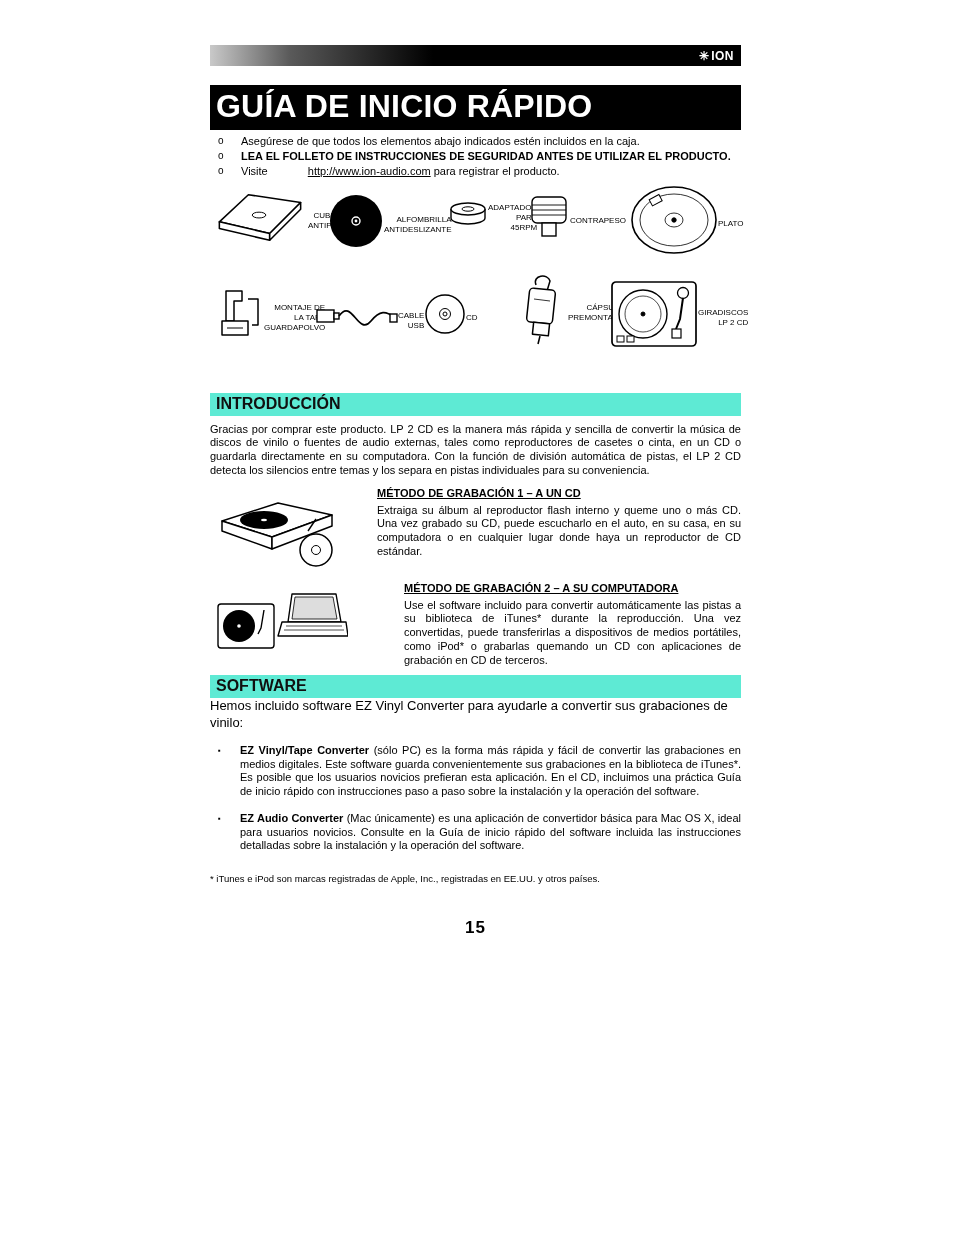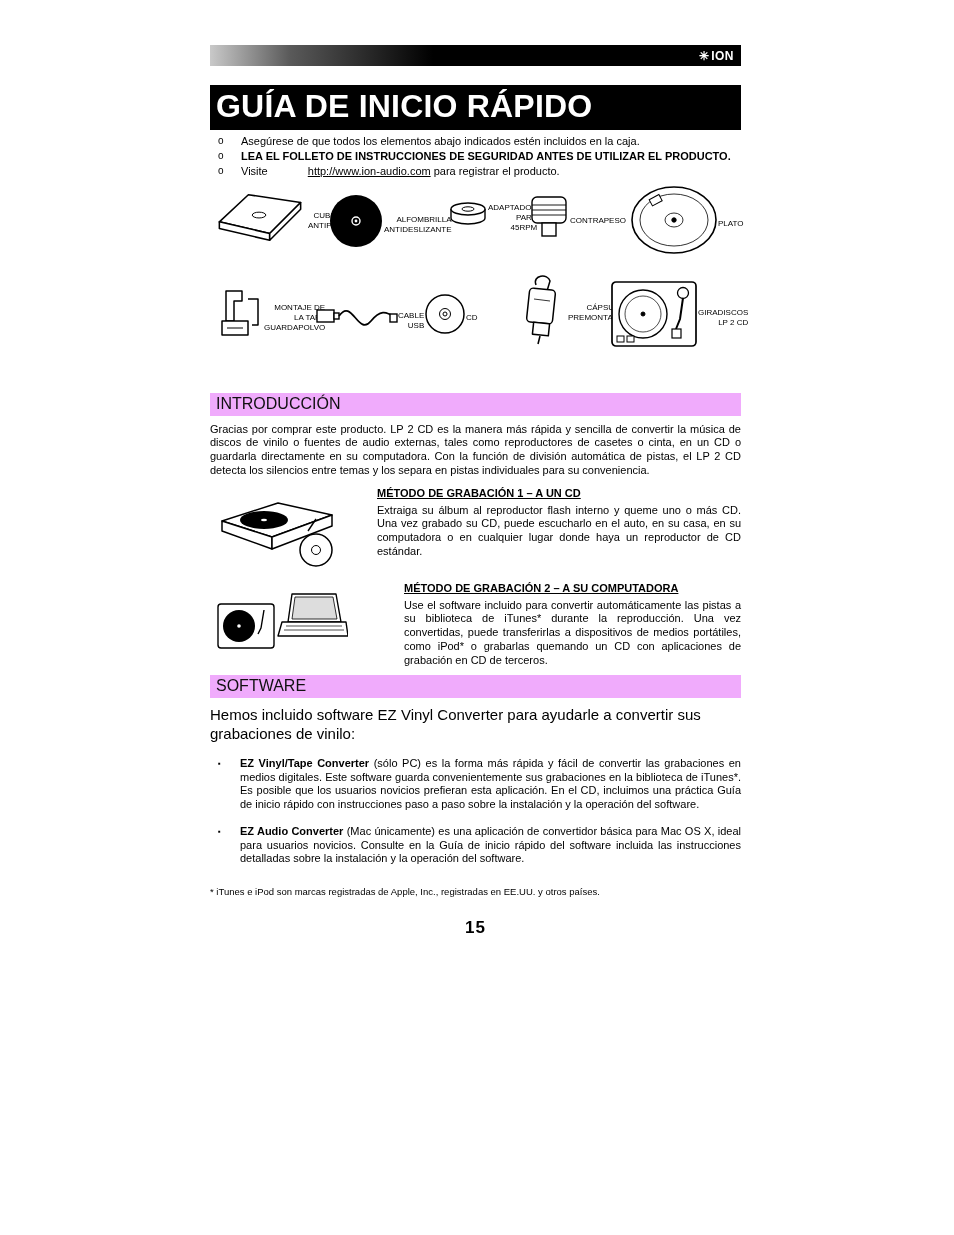--- a/index.html
+++ b/index.html
@@ -44,35 +44,35 @@
   .i4  { left:318px; top:10px;  width:74px; }
   .i5  { left:420px; top:0;     width:100px; }
   .i6  { left:2px;   top:102px; width:96px; }
   .i7  { left:104px; top:110px; width:90px; }
   .i8  { left:214px; top:108px; width:70px; }
   .i9  { left:304px; top:86px;  width:78px; }
   .i10 { left:400px; top:94px;  width:104px; }
 
   
   .section-bar {
-    background:#f0abfc; color:#101010; font-weight:normal;
+    background:#5eead4; color:#101010; font-weight:bold;
     font-size:16px; padding:2px 6px 3px; margin-top:8px;
   }
 
   .body-text { font-size:11px; line-height:1.25; text-align:justify; }
   .intro-body { margin-top:7px; }
 
   .method-row { display:flex; margin-top:9px;gap:24px; }
   .method-art { flex:0 0 auto; padding-left:6px; padding-top:2px; }
   .m1-art { width:143px; }
   .m2-art { width:170px; }
   .method-text { flex:1; }
   .method-title { font-size:11px; font-weight:bold; text-decoration:underline; margin-bottom:5px; }
 
-  .sw-intro { margin-top:8px; font-size:15px; line-height:1.25; }
+  .sw-intro { font-size:13px; line-height:1.25; }
   .sw-bullet { display:flex; margin-top:13px; padding-left:8px; }
   .sq-marker { flex:0 0 10px; margin-right:12px; font-size:8px; line-height:1.7; }
 
   .footnote { font-size:9.5px; margin-top:20px; }
 
   .page-number {
     position:absolute; left:0; width:100%; top:873px;
     text-align:center; font-weight:bold; font-size:17px; letter-spacing:1px;
   }
 </style>

